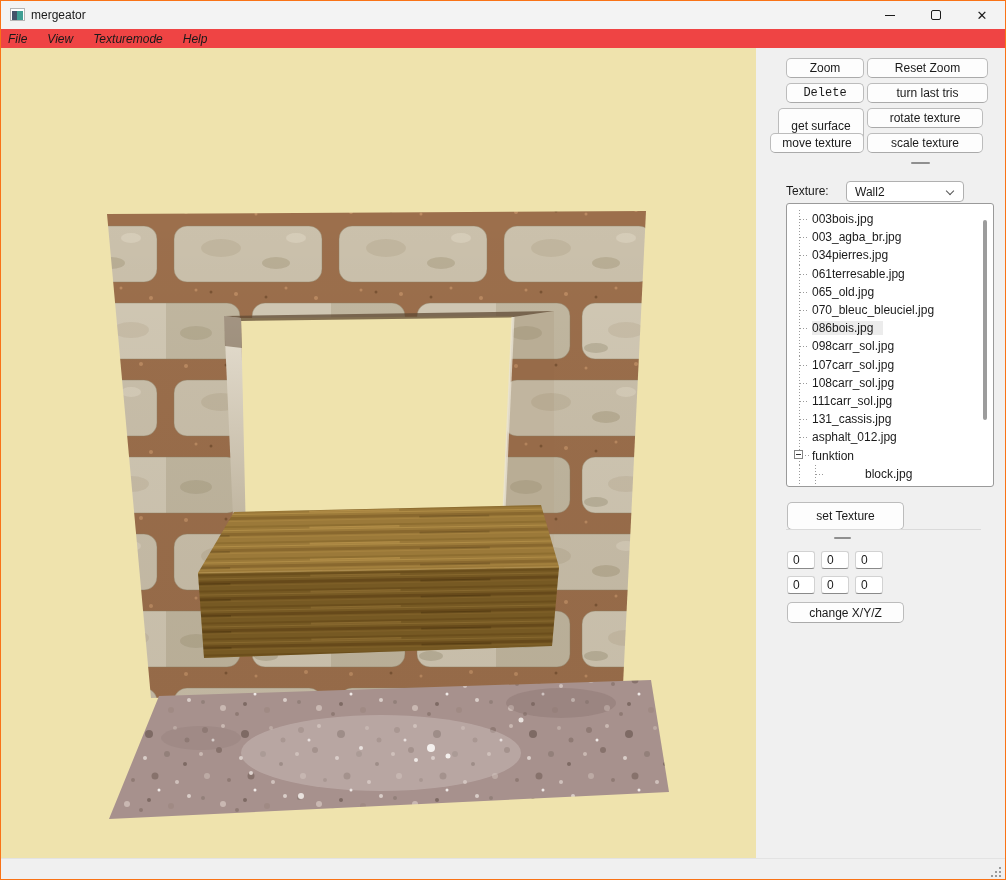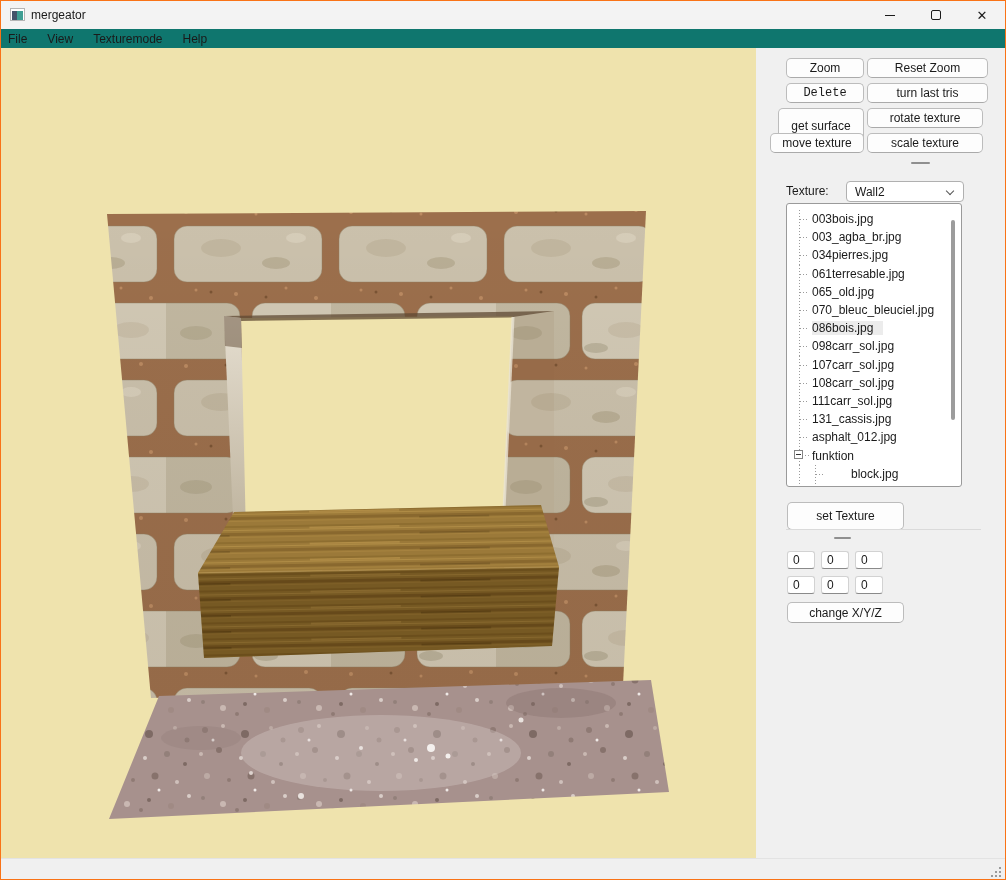--- a/index.html
+++ b/index.html
@@ -14,56 +14,56 @@
   .app-icon{position:absolute;left:9px;top:7px;width:15px;height:13px;border:1px solid #b5b5b5;background:#fff;}
   .app-icon .ic-l{position:absolute;left:1px;top:2px;width:5px;height:9px;background:#44546a;}
   .app-icon .ic-r{position:absolute;left:6px;top:2px;width:6px;height:9px;background:#3f9e93;}
   .title-text{position:absolute;left:30px;top:7px;font-size:12px;}
   .winbtn{position:absolute;top:0;width:46px;height:28px;display:flex;align-items:center;justify-content:center;background:transparent;border:none;padding:0;cursor:default;}
   .wb-min{right:92px;} .wb-max{right:46px;} .wb-close{right:0;}
   .glyph-min{width:10px;height:1px;background:#1a1a1a;}
   .glyph-max{width:10px;height:10px;border:1px solid #1a1a1a;border-radius:2px;}
   .glyph-close{font-size:13px;line-height:13px;color:#1a1a1a;}
   
-  .menubar{position:absolute;left:0;top:28px;width:100%;height:19px;background:#0f766e;display:flex;align-items:center;padding-left:5px;}
+  .menubar{position:absolute;left:0;top:28px;width:100%;height:19px;background:#ef4444;display:flex;align-items:center;padding-left:5px;font-style:italic;}
   .menu-item{font-size:12px;margin-right:16px;padding:1px 2px;}
   
   .viewport{position:absolute;left:0;top:47px;width:755px;height:810px;background:#EFE3AD;}
   
   .panel{position:absolute;left:755px;top:47px;width:250px;height:810px;background:#f0f0f0;}
   .btn{
     position:absolute;background:#fdfdfd;border:1px solid #bcbcbc;border-bottom-color:#aaa;
     border-radius:5px;font-family:inherit;font-size:12px;color:#1a1a1a;padding:0;cursor:default;
   }
   .sep-dash{position:absolute;height:2px;background:#8f8f8f;border-radius:1px;}
   .sep-line{position:absolute;height:1px;background:#dadada;}
   .panel-label{position:absolute;font-size:12px;}
   .combo{
     position:absolute;left:845px;top:180px;width:118px;height:21px;background:#fff;
     border:1px solid #b0b0b0;border-radius:4px;font-size:12px;display:flex;align-items:center;
     padding-left:8px;cursor:default;
   }
   .combo-chevron{position:absolute;right:10px;top:6px;width:6px;height:6px;border-right:1.4px solid #555;border-bottom:1.4px solid #555;transform:rotate(45deg);}
   
   .listbox{
-    position:absolute;left:785px;top:202px;width:176px;height:284px;background:#fff;
+    position:absolute;left:785px;top:202px;width:208px;height:284px;background:#fff;
     border:1px solid #9a9a9a;border-radius:3px;overflow:hidden;padding-top:6px;
   }
   .trow{position:relative;height:18.2px;display:flex;align-items:center;}
   .vline{position:absolute;left:12px;top:0;bottom:0;width:1px;
     background:repeating-linear-gradient(to bottom,#9a9a9a 0 1px,transparent 1px 3px);}
   .vline2{position:absolute;left:28px;top:0;bottom:0;width:1px;
     background:repeating-linear-gradient(to bottom,#9a9a9a 0 1px,transparent 1px 3px);}
   .half .vline2{bottom:50%;}
   .hline{position:absolute;left:13px;top:9px;width:9px;height:1px;
     background:repeating-linear-gradient(to right,#9a9a9a 0 1px,transparent 1px 3px);}
   .child .hline{left:29px;}
   .folder .hline{left:18px;width:5px;}
   .tlabel{margin-left:25px;font-size:12px;white-space:nowrap;}
-  .child .tlabel{margin-left:27px;padding-left:37px;}
+  .child .tlabel{margin-left:41px;padding-left:37px;}
   .hl{background:#ececec;padding-right:10px;}
   .expander{position:absolute;left:7px;top:4px;width:9px;height:9px;border:1px solid #848484;background:#fff;z-index:2;}
   .expander::after{content:"";position:absolute;left:1px;top:3px;width:5px;height:1px;background:#333;}
   .lb-thumb{position:absolute;right:6px;top:16px;width:4px;height:200px;background:#9c9c9c;border-radius:2px;}
   
   .coord{
     position:absolute;width:28px;height:18px;background:#fff;border:1px solid #d2d2d2;
     border-bottom:1px solid #8a8a8a;border-radius:3px;font-family:inherit;font-size:12px;
     padding:0 0 0 5px;color:#1a1a1a;
   }

